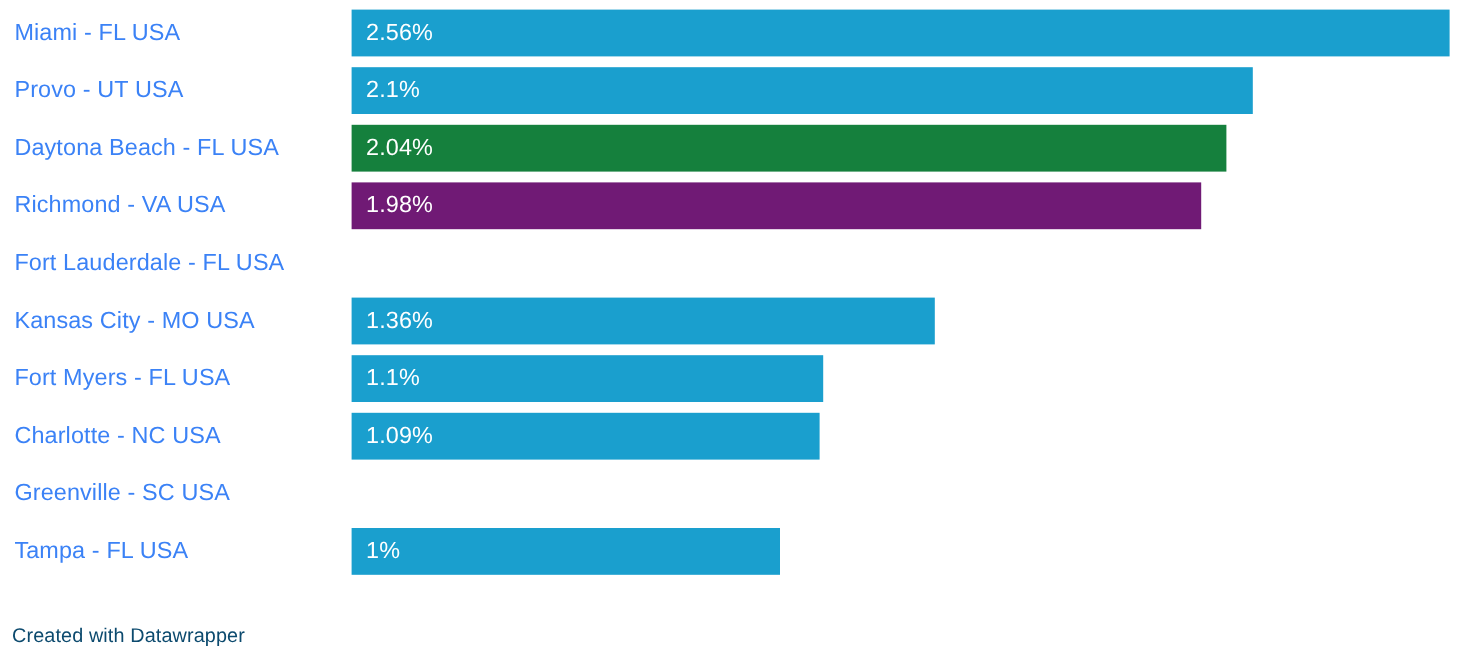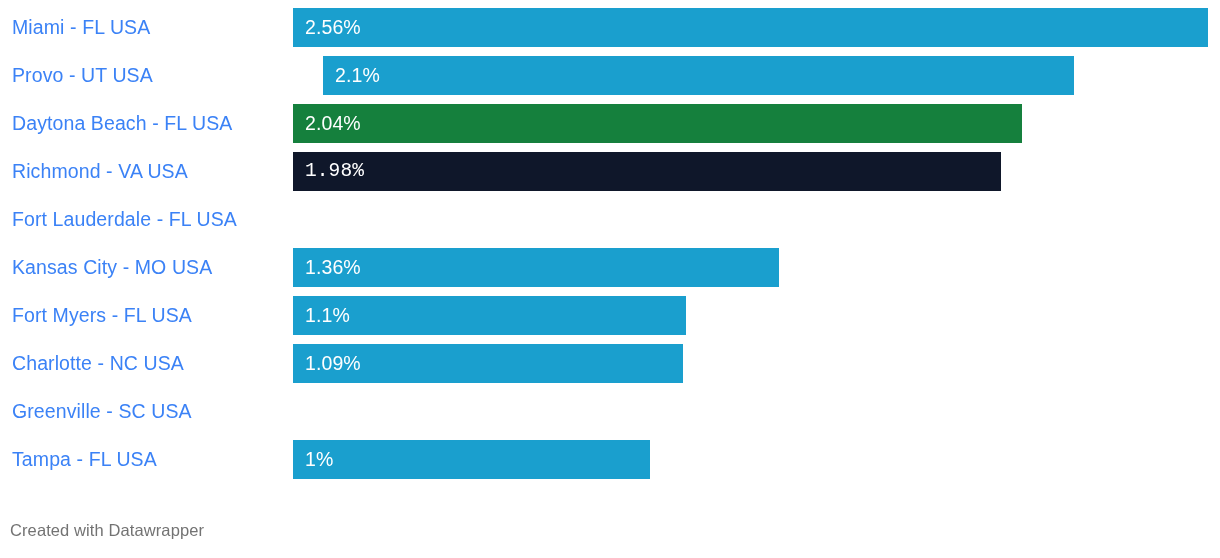--- a/index.html
+++ b/index.html
@@ -60,52 +60,52 @@
     font-size: 19.5px;
     color: #ffffff;
     white-space: nowrap;
     letter-spacing: 0.1px;
   }
   .chart-footer {
     position: absolute;
     left: 10px;
     top: 521px;
     font-size: 16.5px;
-    color: #737373;
+    color: #0c4a6e;
     letter-spacing: 0.1px;
     white-space: nowrap;
   }
 </style>
 </head>
 <body>
 
 <div id="chart-root">
 
   <div class="plot-area">
       <div class="bar-row" style="top: 8px;">
         <div class="row-label">Miami - FL USA</div>
         <div class="bar" style="width: 914.944px; background: rgb(26, 159, 206);">
           <span class="bar-value">2.56%</span>
         </div>
       </div>
       <div class="bar-row" style="top: 56px;">
         <div class="row-label">Provo - UT USA</div>
-        <div class="bar" style="width: 750.54px; background: rgb(26, 159, 206); margin-left: 30px;">
+        <div class="bar" style="width: 750.54px; background: rgb(26, 159, 206);">
           <span class="bar-value">2.1%</span>
         </div>
       </div>
       <div class="bar-row" style="top: 104px;">
         <div class="row-label">Daytona Beach - FL USA</div>
         <div class="bar" style="width: 729.096px; background: #15803d;">
           <span class="bar-value">2.04%</span>
         </div>
       </div>
       <div class="bar-row" style="top: 152px;">
         <div class="row-label">Richmond - VA USA</div>
-        <div class="bar" style="width: 707.652px; background: #0f172a; font-family: Liberation Mono, monospace;">
+        <div class="bar" style="width: 707.652px; background: #701a75;">
           <span class="bar-value">1.98%</span>
         </div>
       </div>
       <div class="bar-row" style="top: 200px;">
         <div class="row-label">Fort Lauderdale - FL USA</div>
       </div>
       <div class="bar-row" style="top: 248px;">
         <div class="row-label">Kansas City - MO USA</div>
         <div class="bar" style="width: 486.064px; background: rgb(26, 159, 206);">
           <span class="bar-value">1.36%</span>

